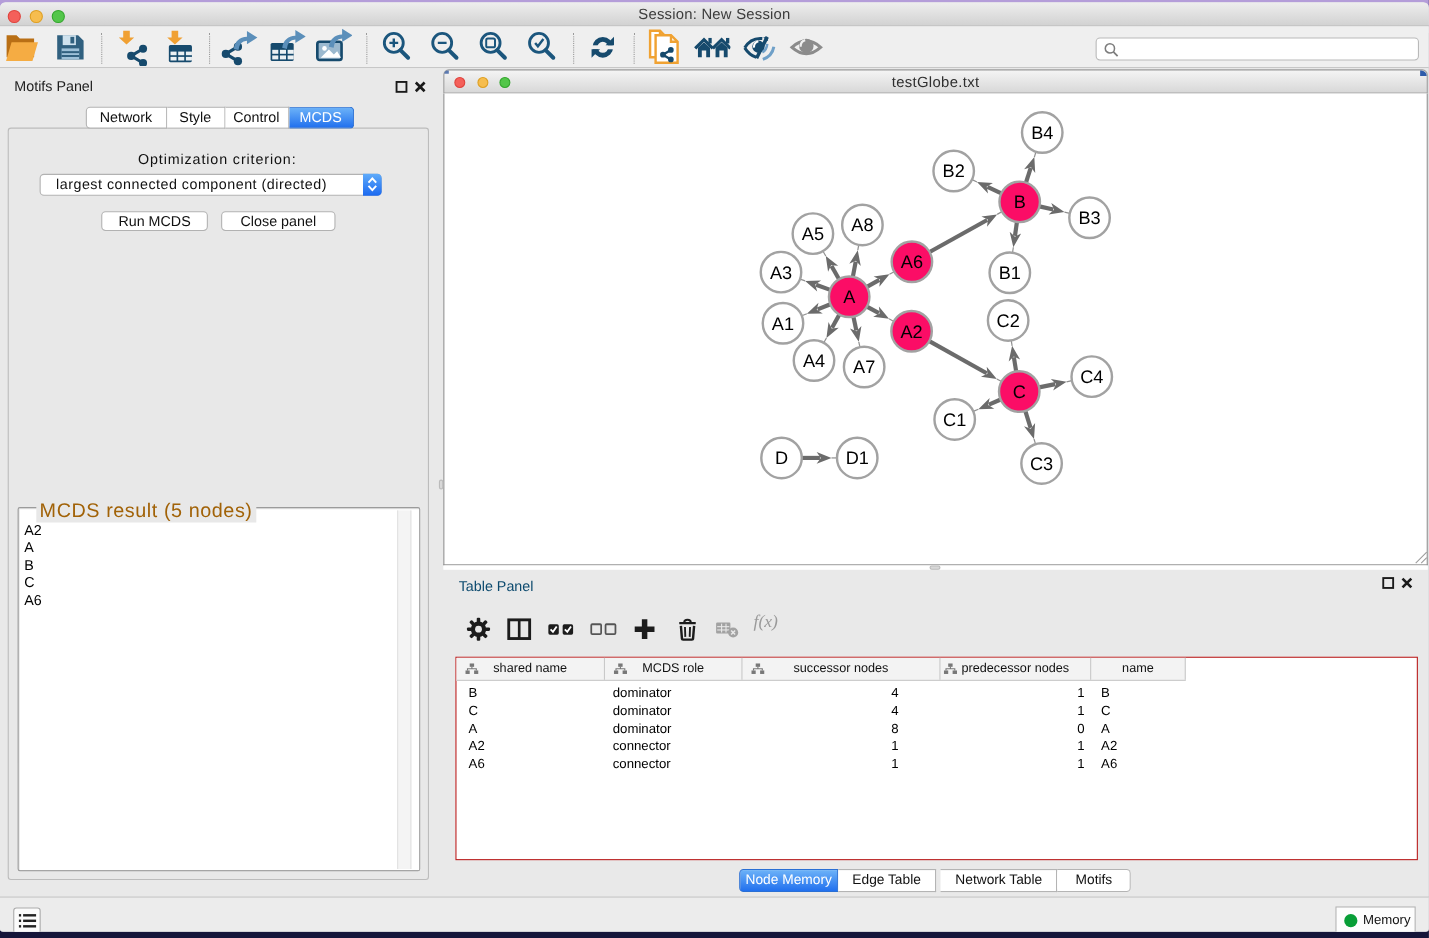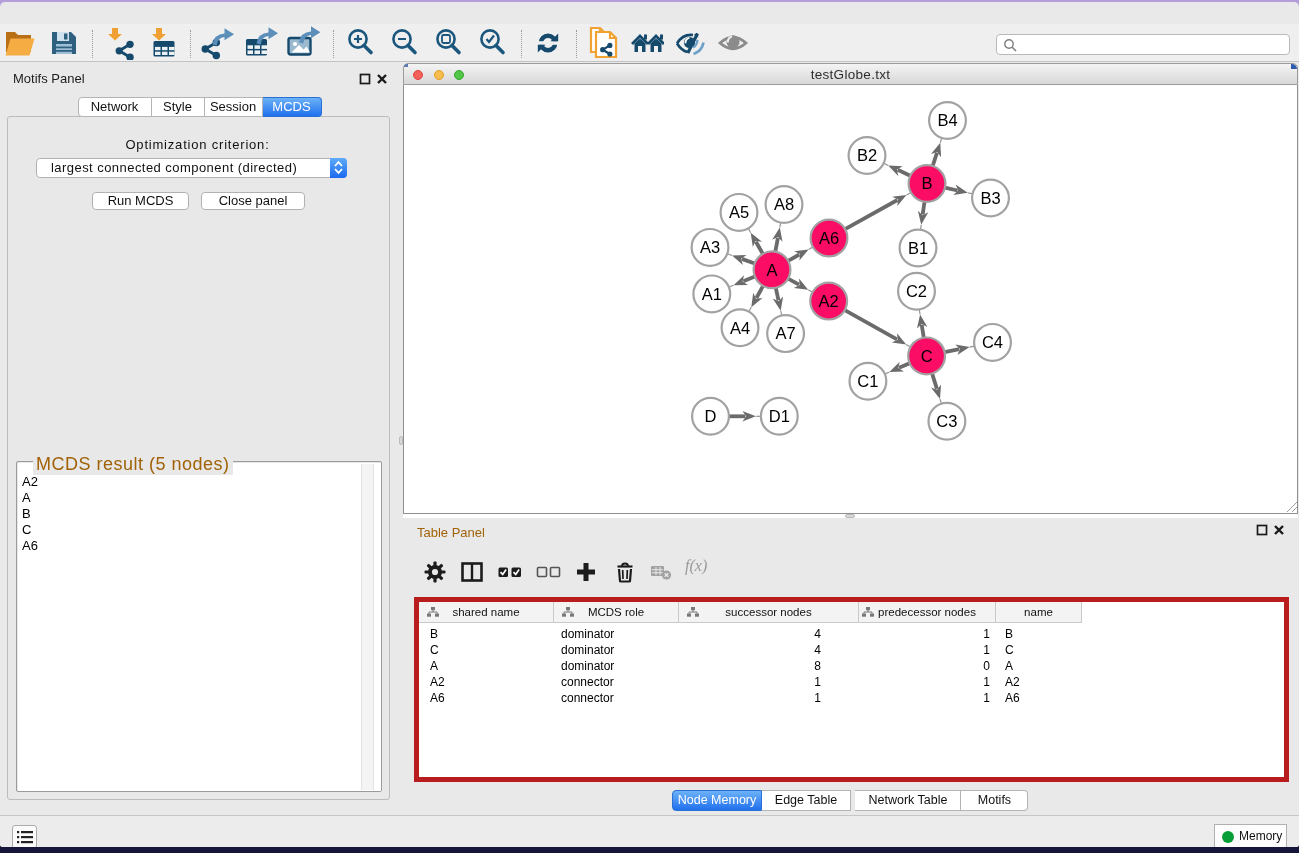--- a/index.html
+++ b/index.html
@@ -67,24 +67,24 @@
   #netTitle .title { position:absolute; top:0; left:0; right:0; text-align:center;
       font-size:13.5px; line-height:21px; color:#2e2e2e; letter-spacing:0.3px; }
   .stl { position:absolute; top:6px; width:10px; height:10px; border-radius:50%; }
   .stl.r { left:9px;  background:#f4605a; border:1px solid #e0443e; }
   .stl.y { left:30px; background:#f6bd4e; border:1px solid #dfa023; }
   .stl.g { left:50px; background:#53c64a; border:1px solid #34a72e; }
   #netBody { position:absolute; top:22px; left:0; width:895px; height:429px;
       background:#fff; border:1px solid #8f8f8f; border-top:none; }
   
   #tp { position:absolute; left:395px; top:458px; width:904px; height:295px; }
-  #tpHead { position:absolute; left:22px; top:5px; font-size:13px; color:#a16207; }
+  #tpHead { position:absolute; left:22px; top:5px; font-size:13px; color:#0c4a6e; }
   #tpToolbar { position:absolute; left:19px; top:28px; width:873px; height:39px; }
   #tbl { position:absolute; left:19px; top:77px; width:875px; height:185px;
-      background:#fff; border:5px solid #b91c1c; font-size:12px; }
+      background:#fff; border:1px solid #b91c1c; font-size:12px; }
   #tblHeader { position:absolute; top:0; left:0; height:21px; width:663px;
       background:#f3f3f3; border-bottom:1px solid #c9c9c9; }
   .th { position:absolute; top:0; height:20px; border-right:1px solid #c9c9c9;
       font-size:11.5px; color:#111; text-align:center; line-height:20px; }
   .row { position:absolute; left:0; width:100%; height:16px; }
   .cell { position:absolute; line-height:16px; }
   
   #btmTabs { position:absolute; left:277px; top:270px; height:22px; white-space:nowrap; }
   .btab { display:inline-block; font-size:12.5px; color:#111; background:#fff;
       border:1px solid #b4b4b4; line-height:19px; text-align:center; border-left:none; vertical-align:top; }
@@ -99,20 +99,26 @@
   #memBtn { position:absolute; right:12px; top:8px; width:73px; height:25px;
       background:#fdfdfd; border:1px solid #b1b1b1; font-size:12px; color:#111; }
   #memBtn .dot { position:absolute; left:7px; top:6px; width:12px; height:12px;
       border-radius:50%; background:#089e37; }
   #memBtn .t { position:absolute; left:24px; top:0; line-height:23px; }
 </style>
 </head>
 <body>
 <div id="deskTop"></div>
 <div id="app">
+  <div id="titlebar">
+    <div class="title">Session: New Session</div>
+    <div class="tl r"></div>
+      <div class="tl y"></div>
+      <div class="tl g"></div>
+  </div>
   <div id="toolbar">
     <div class="tsep" style="left:92px"></div>
       <div class="tsep" style="left:190px"></div>
       <div class="tsep" style="left:333px"></div>
       <div class="tsep" style="left:521px"></div>
       <div class="tsep" style="left:576px"></div>
       <svg class="ticon" style="top:2px;left:3px" width="34" height="34" viewBox="0 0 34 34">
         <path d="M3 6 H12 L15 9 H28 V26 H3 Z" fill="#b96f15"></path>
         <path d="M7.5 12.5 L31.5 12.5 L26.5 29.5 L2.5 29.5 Z" fill="#f5ac43"></path>
       </svg>
@@ -256,21 +262,21 @@
     <div id="cp">
       <div id="cpHead">Motifs Panel</div>
         <svg style="position:absolute;left:359px;top:10px" width="30" height="14" viewBox="0 0 30 14">
           <rect x="1.5" y="2.5" width="9" height="9" fill="none" stroke="#1a1a1a" stroke-width="1.7"></rect>
           <path d="M19 3 L27 11 M27 3 L19 11" stroke="#1a1a1a" stroke-width="2.4"></path>
         </svg>
       <div id="cpPanel"></div>
       <div id="tabs">
         <div class="tab first" style="width:74px">Network</div>
           <div class="tab" style="width:53px">Style</div>
-        <div class="tab" style="width:58px">Session</div>
+        <div class="tab" style="width:58px">Control</div>
           <div class="tab sel" style="width:59px">MCDS</div>
       </div>
       <div id="optLabel">Optimization criterion:</div>
       <div id="dropdown">largest connected component (directed)<div id="ddBtn">
             <svg style="position:absolute;right:3px;top:2px" width="11" height="15" viewBox="0 0 11 15">
               <path d="M2 6 L5.5 2.2 L9 6" stroke="#fff" stroke-width="1.8" fill="none"></path>
               <path d="M2 9 L5.5 12.8 L9 9" stroke="#fff" stroke-width="1.8" fill="none"></path>
             </svg>
           </div></div>
       <div class="btn" id="runBtn">Run MCDS</div>

